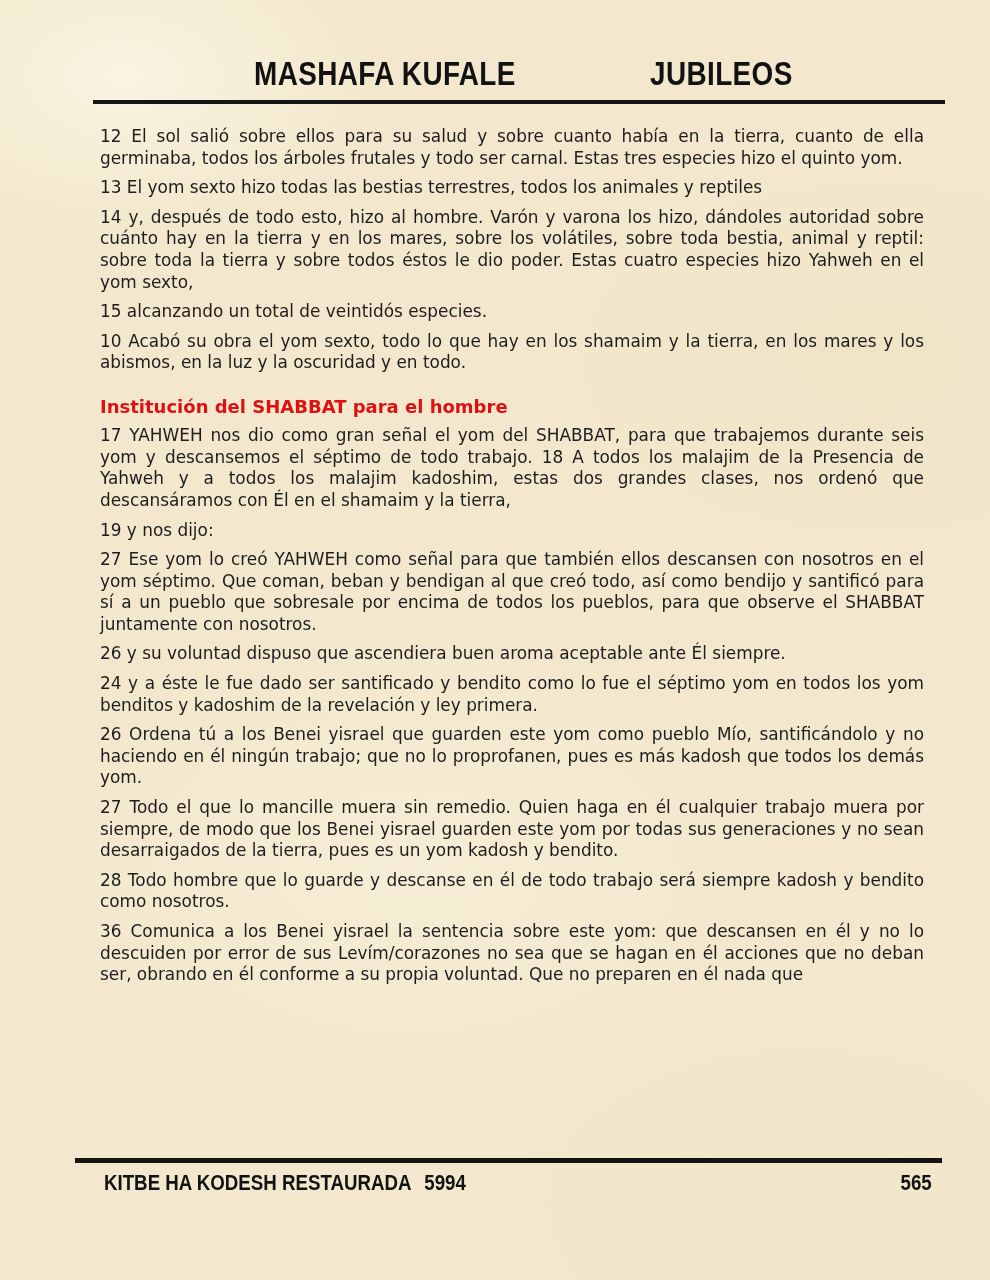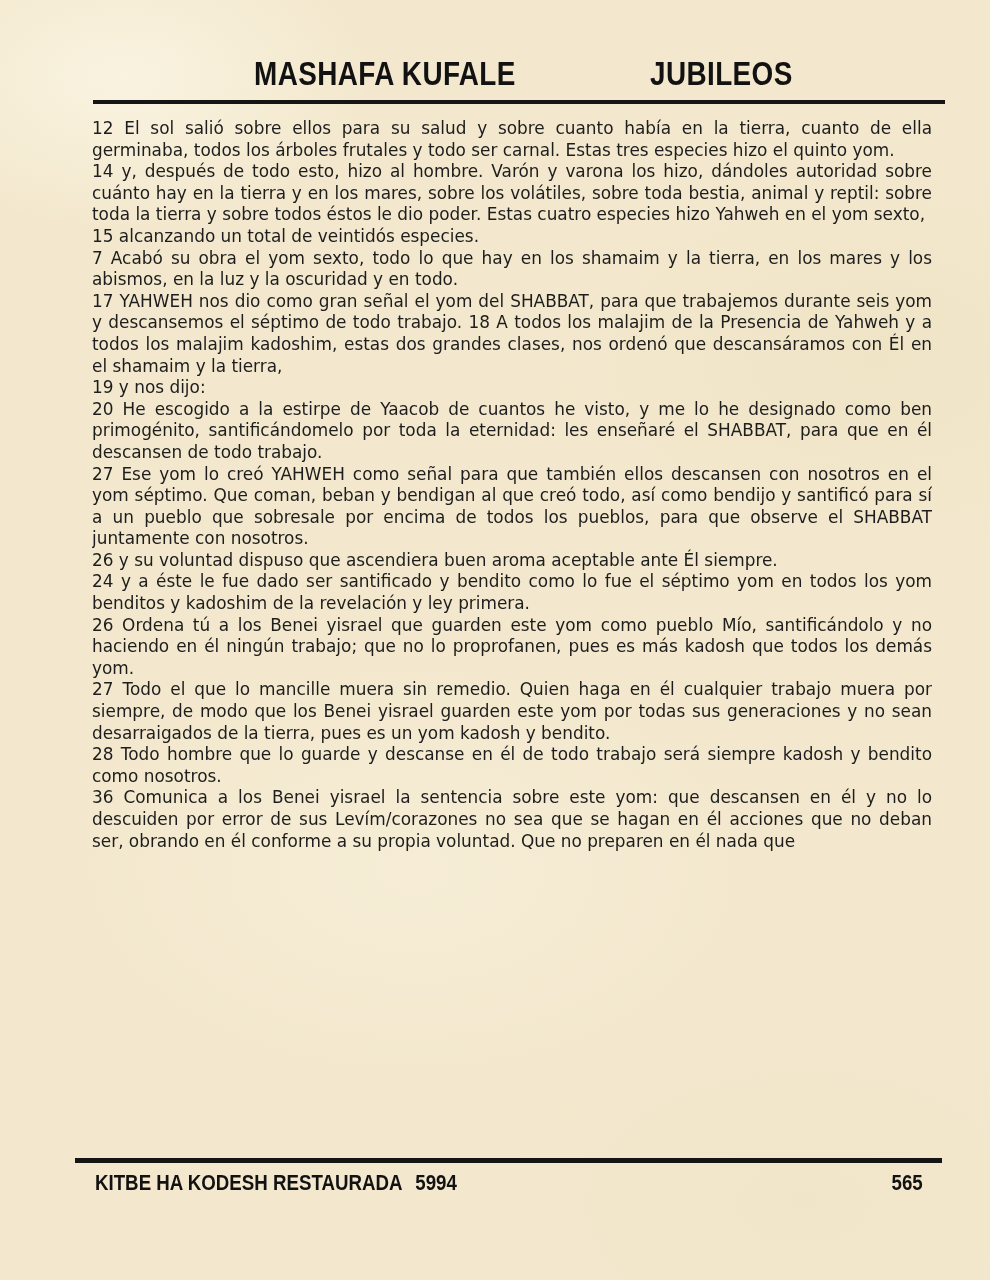--- a/index.html
+++ b/index.html
@@ -42,37 +42,37 @@
   .body-text{
     position:absolute;
     left:92px;top:118px;
     width:840px;height:1040px;
     overflow:hidden;
     font-size:16.9px;
     line-height:21.6px;
     text-align:justify;
     color:#1d1d1d;
   }
-  .body-text p{margin:0;}
+  .body-text p{margin:8px;}
   .section-heading{
     margin-top:21.6px !important;
     font-weight:bold;
     font-size:18px;
     color:#dd1111;
     text-align:left;
   }
   .ftr-rule{
     position:absolute;
     left:75px;top:1158px;
     width:867px;height:5px;
     background:#151515;
   }
   .footer{
     position:absolute;
-    left:95px;top:1171px;
+    left:104px;top:1171px;
     width:828px;
     display:flex;
     justify-content:space-between;
     align-items:flex-start;
     font-family:"Liberation Sans", sans-serif;
     font-weight:bold;
     font-size:22px;
     line-height:24px;
     color:#121212;
   }
@@ -96,28 +96,29 @@
 
   <div>
     <span class="hdr-title left">MASHAFA KUFALE</span>
     <span class="hdr-title right">JUBILEOS</span>
     <div class="hdr-rule"></div>
   </div>
 
   <div class="body-text">
     <div>
         <p>12 El sol salió sobre ellos para su salud y sobre cuanto había en la tierra, cuanto de ella germinaba, todos los árboles frutales y todo ser carnal. Estas tres especies hizo el quinto yom.</p>
+        <p>13 El yom sexto hizo todas las bestias terrestres, todos los animales y reptiles</p>
         <p>14 y, después de todo esto, hizo al hombre. Varón y varona los hizo, dándoles autoridad sobre cuánto hay en la tierra y en los mares, sobre los volátiles, sobre toda bestia, animal y reptil: sobre toda la tierra y sobre todos éstos le dio poder. Estas cuatro especies hizo Yahweh en el yom sexto,</p>
         <p>15 alcanzando un total de veintidós especies.</p>
-        <p>7 Acabó su obra el yom sexto, todo lo que hay en los shamaim y la tierra, en los mares y los abismos, en la luz y la oscuridad y en todo.</p>
+        <p>10 Acabó su obra el yom sexto, todo lo que hay en los shamaim y la tierra, en los mares y los abismos, en la luz y la oscuridad y en todo.</p>
       </div>
+    <p class="section-heading">Institución del SHABBAT para el hombre</p>
     <div>
         <p>17 YAHWEH nos dio como gran señal el yom del SHABBAT, para que trabajemos durante seis yom y descansemos el séptimo de todo trabajo. 18 A todos los malajim de la Presencia de Yahweh y a todos los malajim kadoshim, estas dos grandes clases, nos ordenó que descansáramos con Él en el shamaim y la tierra,</p>
         <p>19 y nos dijo:</p>
-        <p>20 He escogido a la estirpe de Yaacob de cuantos he visto, y me lo he designado como ben primogénito, santificándomelo por toda la eternidad: les enseñaré el SHABBAT, para que en él descansen de todo trabajo.</p>
         <p>27 Ese yom lo creó YAHWEH como señal para que también ellos descansen con nosotros en el yom séptimo. Que coman, beban y bendigan al que creó todo, así como bendijo y santificó para sí a un pueblo que sobresale por encima de todos los pueblos, para que observe el SHABBAT juntamente con nosotros.</p>
         <p>26 y su voluntad dispuso que ascendiera buen aroma aceptable ante Él siempre.</p>
         <p>24 y a éste le fue dado ser santificado y bendito como lo fue el séptimo yom en todos los yom benditos y kadoshim de la revelación y ley primera.</p>
         <p>26 Ordena tú a los Benei yisrael que guarden este yom como pueblo Mío, santificándolo y no haciendo en él ningún trabajo; que no lo proprofanen, pues es más kadosh que todos los demás yom.</p>
         <p>27 Todo el que lo mancille muera sin remedio. Quien haga en él cualquier trabajo muera por siempre, de modo que los Benei yisrael guarden este yom por todas sus generaciones y no sean desarraigados de la tierra, pues es un yom kadosh y bendito.</p>
         <p>28 Todo hombre que lo guarde y descanse en él de todo trabajo será siempre kadosh y bendito como nosotros.</p>
         <p>36 Comunica a los Benei yisrael la sentencia sobre este yom: que descansen en él y no lo descuiden por error de sus Levím/corazones no sea que se hagan en él acciones que no deban ser, obrando en él conforme a su propia voluntad. Que no preparen en él nada que</p>
       </div>
   </div>
 

